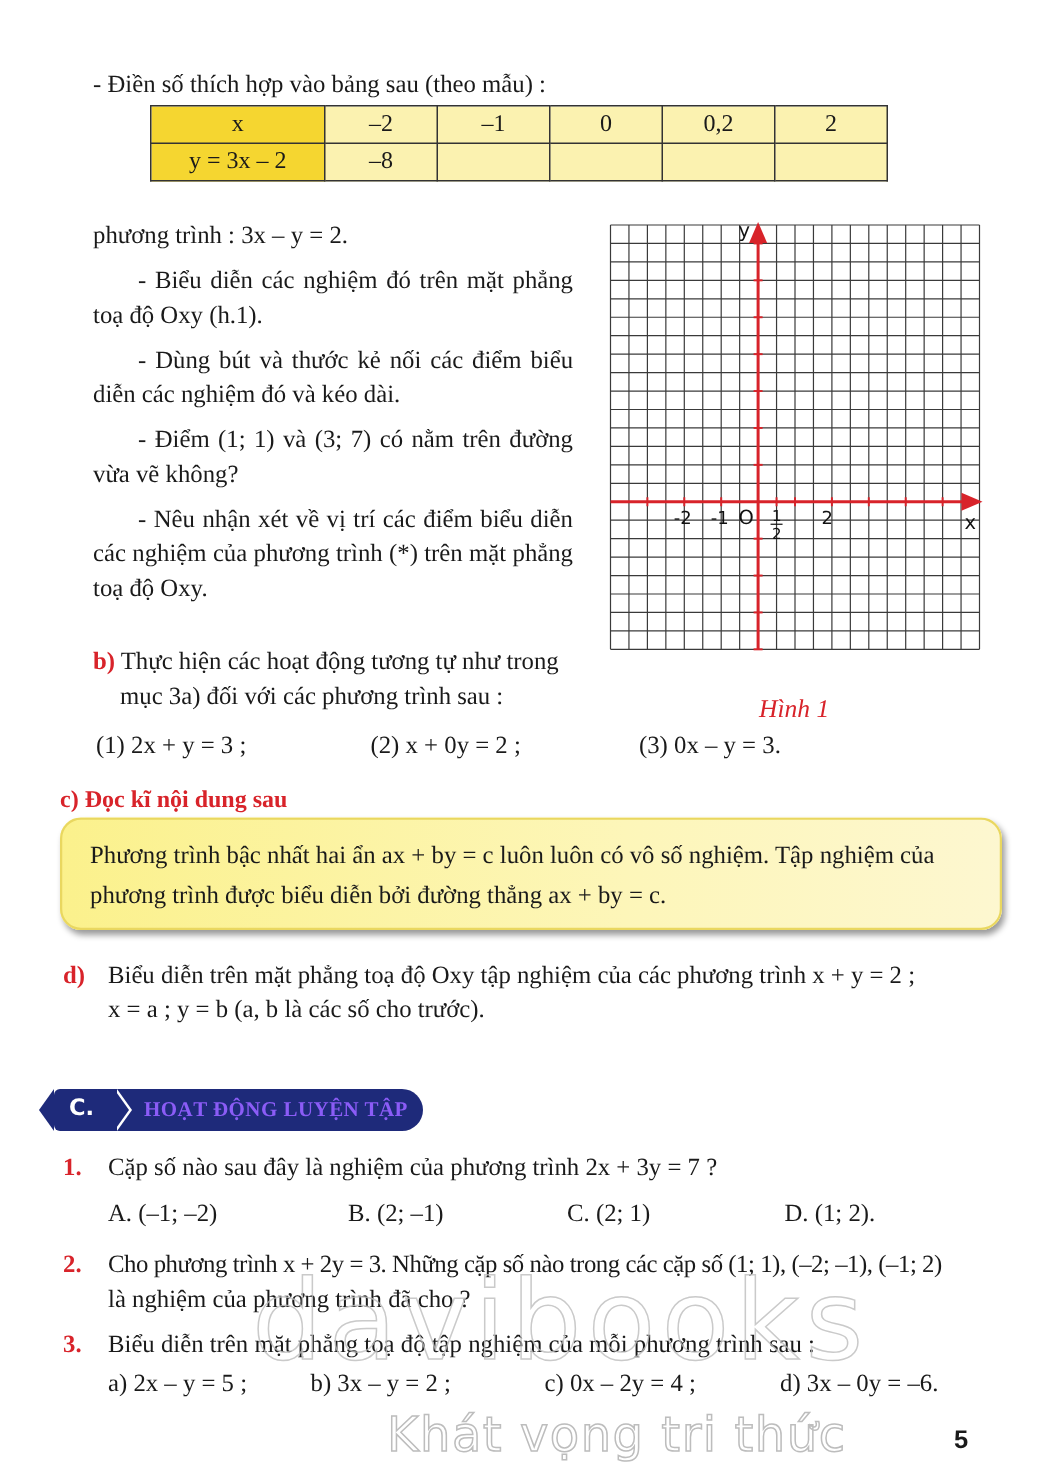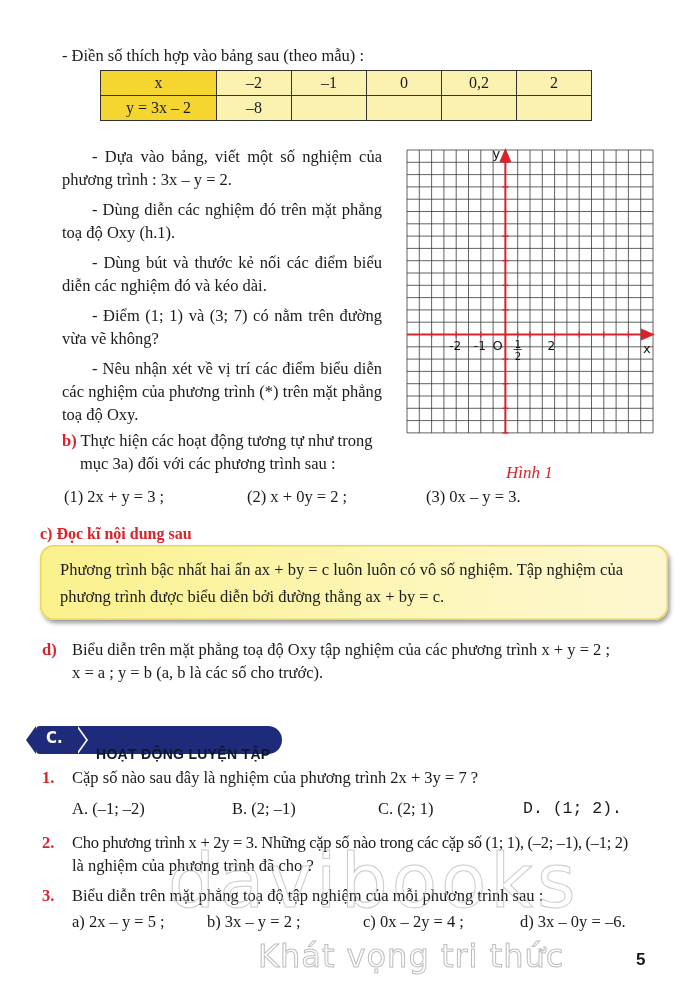--- a/index.html
+++ b/index.html
@@ -38,21 +38,21 @@
   .banner { position: absolute; left: 36px; top: 726px; height: 28px; }
   .banner .pill {
     position: absolute; left: 0; top: 0; width: 246px; height: 28px;
     background: #1e2a7a; border-radius: 4px 14px 14px 4px;
   }
   .banner .c-label {
     position: absolute; left: 10px; top: 3px; color: #fff; font-family: "DejaVu Sans", sans-serif;
     font-weight: bold; font-size: 15px;
   }
   .banner .title {
-    position: absolute; left: 60px; top: 20px; color: #0f172a; font-family: Liberation Sans, sans-serif;
+    position: absolute; left: 60px; top: 7px; color: #8b5cf6; font-family: Liberation Serif, serif;
     font-weight: bold; font-size: 14px; letter-spacing: 0.3px; white-space: nowrap;
   }
   .banner .chev {
     position: absolute; left: 42px; top: 0; width: 0; height: 0;
     border-top: 14px solid transparent; border-bottom: 14px solid transparent; border-left: 10px solid #ffffff;
   }
   .banner .chev2 {
     position: absolute; left: 40px; top: 0; width: 0; height: 0;
     border-top: 14px solid transparent; border-bottom: 14px solid transparent; border-left: 10px solid #1e2a7a;
   }
@@ -86,25 +86,24 @@
     <td class="c"></td>
     <td class="c"></td>
     <td class="c"></td>
     <td class="c"></td>
   </tr>
 </tbody>
   </table>
 
 <div class="abs txt" style="left:62px; top:145px; width:320px;">
   <div style="margin-bottom:7px;">
-    <div style="text-indent:30px; text-align:justify; text-align-last:justify;">- Dựa vào bảng, viết một số nghiệm của</div>
     <div>phương trình : 3x – y = 2.</div>
   </div>
   <div style="margin-bottom:7px;">
-    <div style="text-indent:30px; text-align:justify; text-align-last:justify;">- Dùng diễn các nghiệm đó trên mặt phẳng</div>
+    <div style="text-indent:30px; text-align:justify; text-align-last:justify;">- Biểu diễn các nghiệm đó trên mặt phẳng</div>
     <div>toạ độ Oxy (h.1).</div>
   </div>
   <div style="margin-bottom:7px;">
     <div style="text-indent:30px; text-align:justify; text-align-last:justify;">- Dùng bút và thước kẻ nối các điểm biểu</div>
     <div>diễn các nghiệm đó và kéo dài.</div>
   </div>
   <div style="margin-bottom:7px;">
     <div style="text-indent:30px; text-align:justify; text-align-last:justify;">- Điểm (1; 1) và (3; 7) có nằm trên đường</div>
     <div>vừa vẽ không?</div>
   </div>
@@ -231,21 +230,21 @@
   <div class="chev2"></div>
   <span class="c-label">C.</span>
   <span class="title">HOẠT ĐỘNG LUYỆN TẬP</span>
 </div>
 
 <div class="abs txt red" style="left:42px; top:766px;">1.</div>
 <div class="abs txt" style="left:72px; top:766px;">Cặp số nào sau đây là nghiệm của phương trình 2x + 3y = 7 ?</div>
 <div class="abs txt" style="left:72px; top:797px;">A. (–1; –2)</div>
 <div class="abs txt" style="left:232px; top:797px;">B. (2; –1)</div>
 <div class="abs txt" style="left:378px; top:797px;">C. (2; 1)</div>
-<div class="abs txt" style="left:523px; top:797px;font-family:Liberation Mono, monospace;">D. (1; 2).</div>
+<div class="abs txt" style="left:523px; top:797px;">D. (1; 2).</div>
 
 <div class="abs txt red" style="left:42px; top:831px;">2.</div>
 <div class="abs txt" style="left:72px; top:831px; letter-spacing:-0.3px;">Cho phương trình x + 2y = 3. Những cặp số nào trong các cặp số (1; 1), (–2; –1), (–1; 2)</div>
 <div class="abs txt" style="left:72px; top:854px;">là nghiệm của phương trình đã cho ?</div>
 
 <div class="abs txt red" style="left:42px; top:884px;">3.</div>
 <div class="abs txt" style="left:72px; top:884px;">Biểu diễn trên mặt phẳng toạ độ tập nghiệm của mỗi phương trình sau :</div>
 <div class="abs txt" style="left:72px; top:910px;">a)  2x – y = 5 ;</div>
 <div class="abs txt" style="left:207px; top:910px;">b)  3x – y = 2 ;</div>
 <div class="abs txt" style="left:363px; top:910px;">c)  0x – 2y = 4 ;</div>

